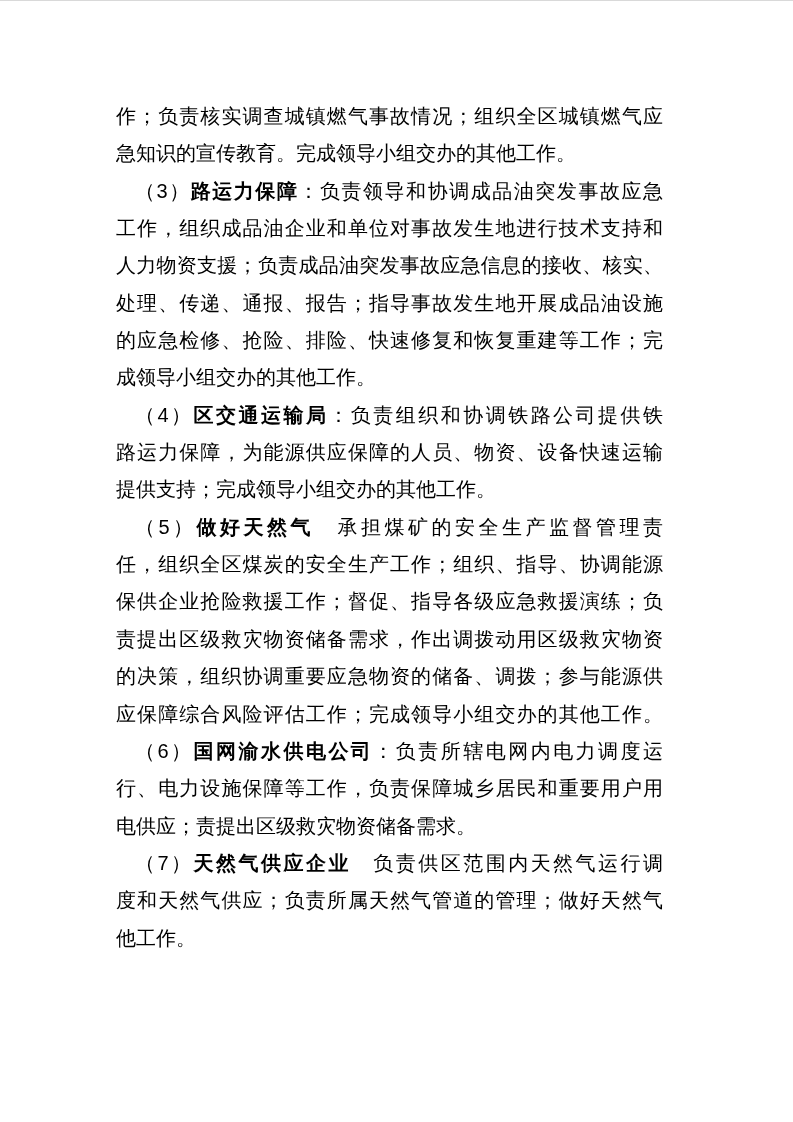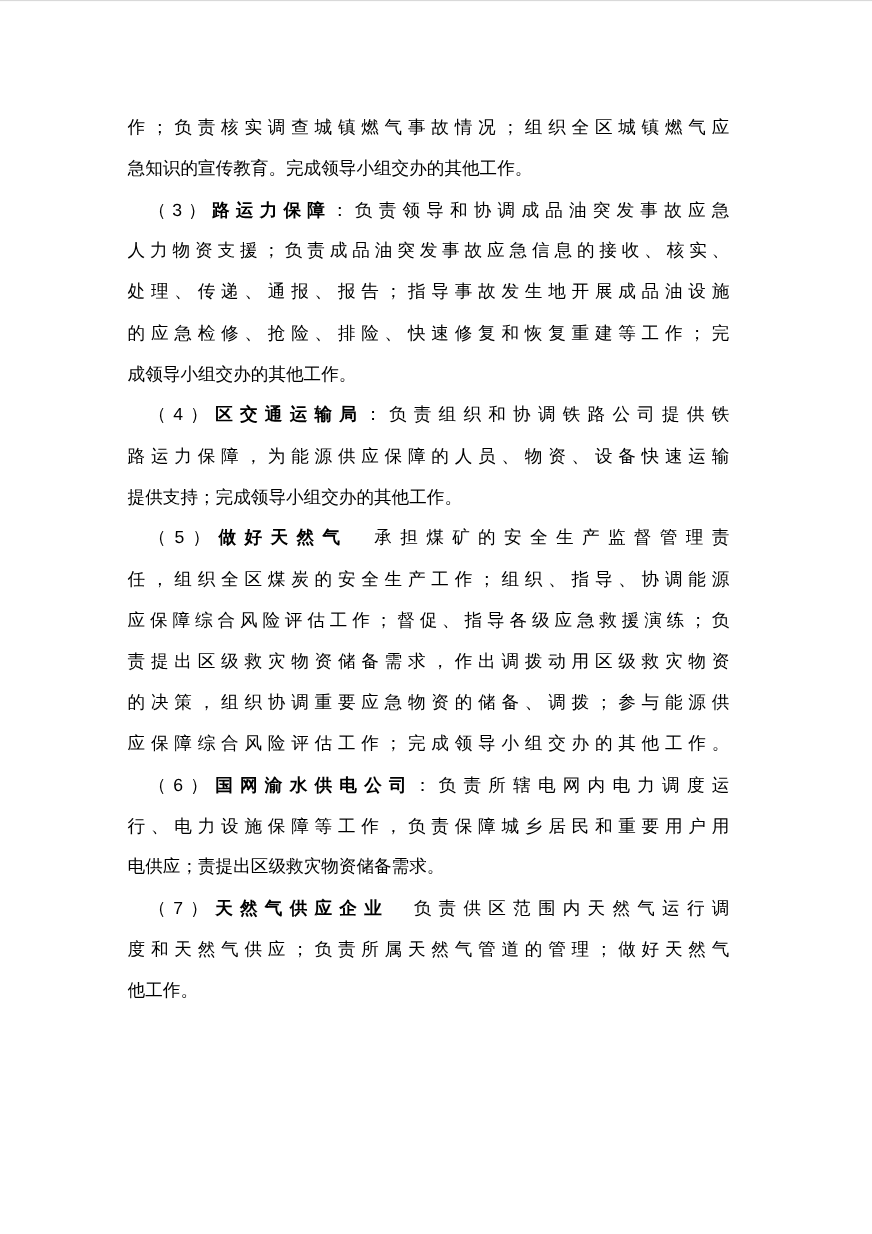--- a/index.html
+++ b/index.html
@@ -28,21 +28,21 @@
     left: 116px;
     top: 98px;
     width: 547px;
     color: #000000;
   }
   .paragraph {
     margin: 0;
     padding: 0;
   }
   .line {
-    font-size: 16px;
+    font-size: 20px;
     height: 37.35px;
     line-height: 37.35px;
     text-align: justify;
     text-align-last: justify;
     text-justify: inter-ideograph;
     overflow: hidden;
   }
   .line.no-justify {
     text-align: right;
     text-align-last: left;
@@ -62,34 +62,35 @@
 
 <div class="page" style="background: rgb(255, 255, 255);">
   <div class="top-edge" style="background: rgb(217, 217, 217);"></div>
   <div class="content" style="color: rgb(0, 0, 0);">
       <div class="paragraph">
         <div class="line"><span class="seg">作；负责核实调查城镇燃气事故情况；组织全区城镇燃气应</span></div>
         <div class="line no-justify"><span class="seg">急知识的宣传教育。完成领导小组交办的其他工作。</span></div>
       </div>
       <div class="paragraph">
         <div class="line indent"><span class="seg">（3）</span><span class="seg bold">路运力保障</span><span class="seg">：负责领导和协调成品油突发事故应急</span></div>
+        <div class="line"><span class="seg">工作，组织成品油企业和单位对事故发生地进行技术支持和</span></div>
         <div class="line"><span class="seg">人力物资支援；负责成品油突发事故应急信息的接收、核实、</span></div>
         <div class="line"><span class="seg">处理、传递、通报、报告；指导事故发生地开展成品油设施</span></div>
         <div class="line"><span class="seg">的应急检修、抢险、排险、快速修复和恢复重建等工作；完</span></div>
         <div class="line no-justify"><span class="seg">成领导小组交办的其他工作。</span></div>
       </div>
       <div class="paragraph">
         <div class="line indent"><span class="seg">（4）</span><span class="seg bold">区交通运输局</span><span class="seg">：负责组织和协调铁路公司提供铁</span></div>
         <div class="line"><span class="seg">路运力保障，为能源供应保障的人员、物资、设备快速运输</span></div>
         <div class="line no-justify"><span class="seg">提供支持；完成领导小组交办的其他工作。</span></div>
       </div>
       <div class="paragraph">
         <div class="line indent"><span class="seg">（5）</span><span class="seg bold">做好天然气</span><span class="seg">　承担煤矿的安全生产监督管理责</span></div>
         <div class="line"><span class="seg">任，组织全区煤炭的安全生产工作；组织、指导、协调能源</span></div>
-        <div class="line"><span class="seg">应保障综合风险评估工作；督促、指导各级应急救援演练；负</span></div>
+        <div class="line"><span class="seg">保供企业抢险救援工作；督促、指导各级应急救援演练；负</span></div>
         <div class="line"><span class="seg">责提出区级救灾物资储备需求，作出调拨动用区级救灾物资</span></div>
         <div class="line"><span class="seg">的决策，组织协调重要应急物资的储备、调拨；参与能源供</span></div>
         <div class="line"><span class="seg">应保障综合风险评估工作；完成领导小组交办的其他工作。</span></div>
       </div>
       <div class="paragraph">
         <div class="line indent"><span class="seg">（6）</span><span class="seg bold">国网渝水供电公司</span><span class="seg">：负责所辖电网内电力调度运</span></div>
         <div class="line"><span class="seg">行、电力设施保障等工作，负责保障城乡居民和重要用户用</span></div>
         <div class="line no-justify"><span class="seg">电供应；责提出区级救灾物资储备需求。</span></div>
       </div>
       <div class="paragraph">

